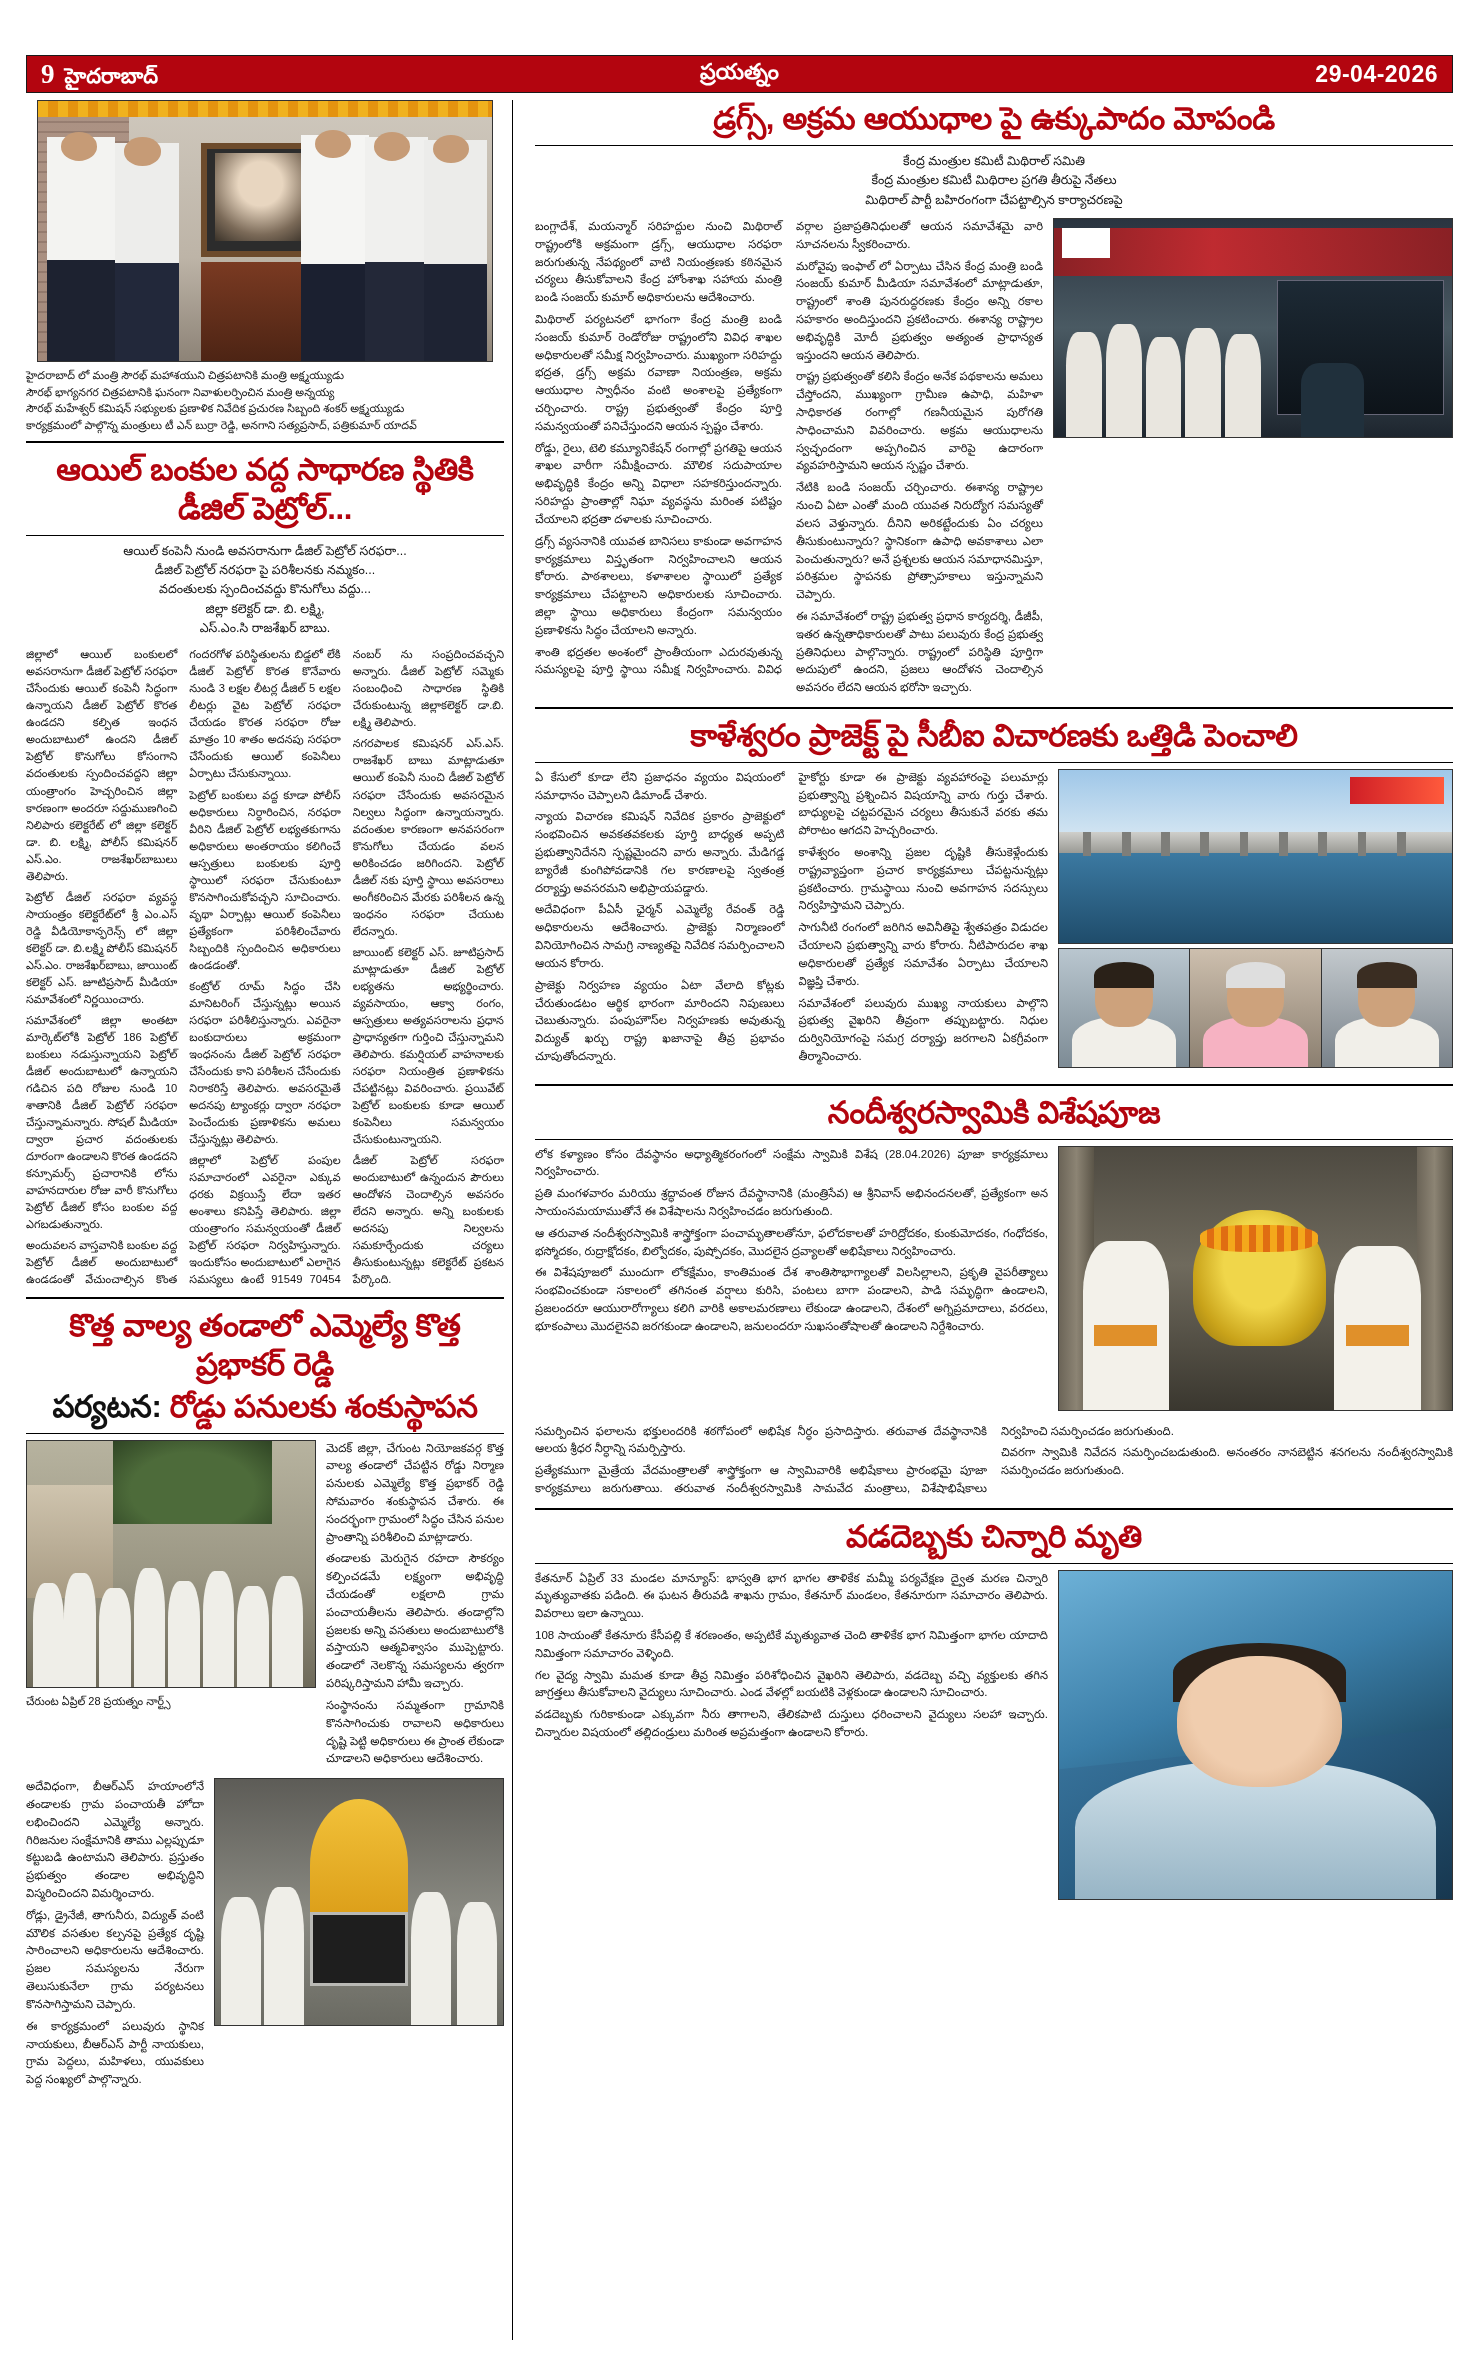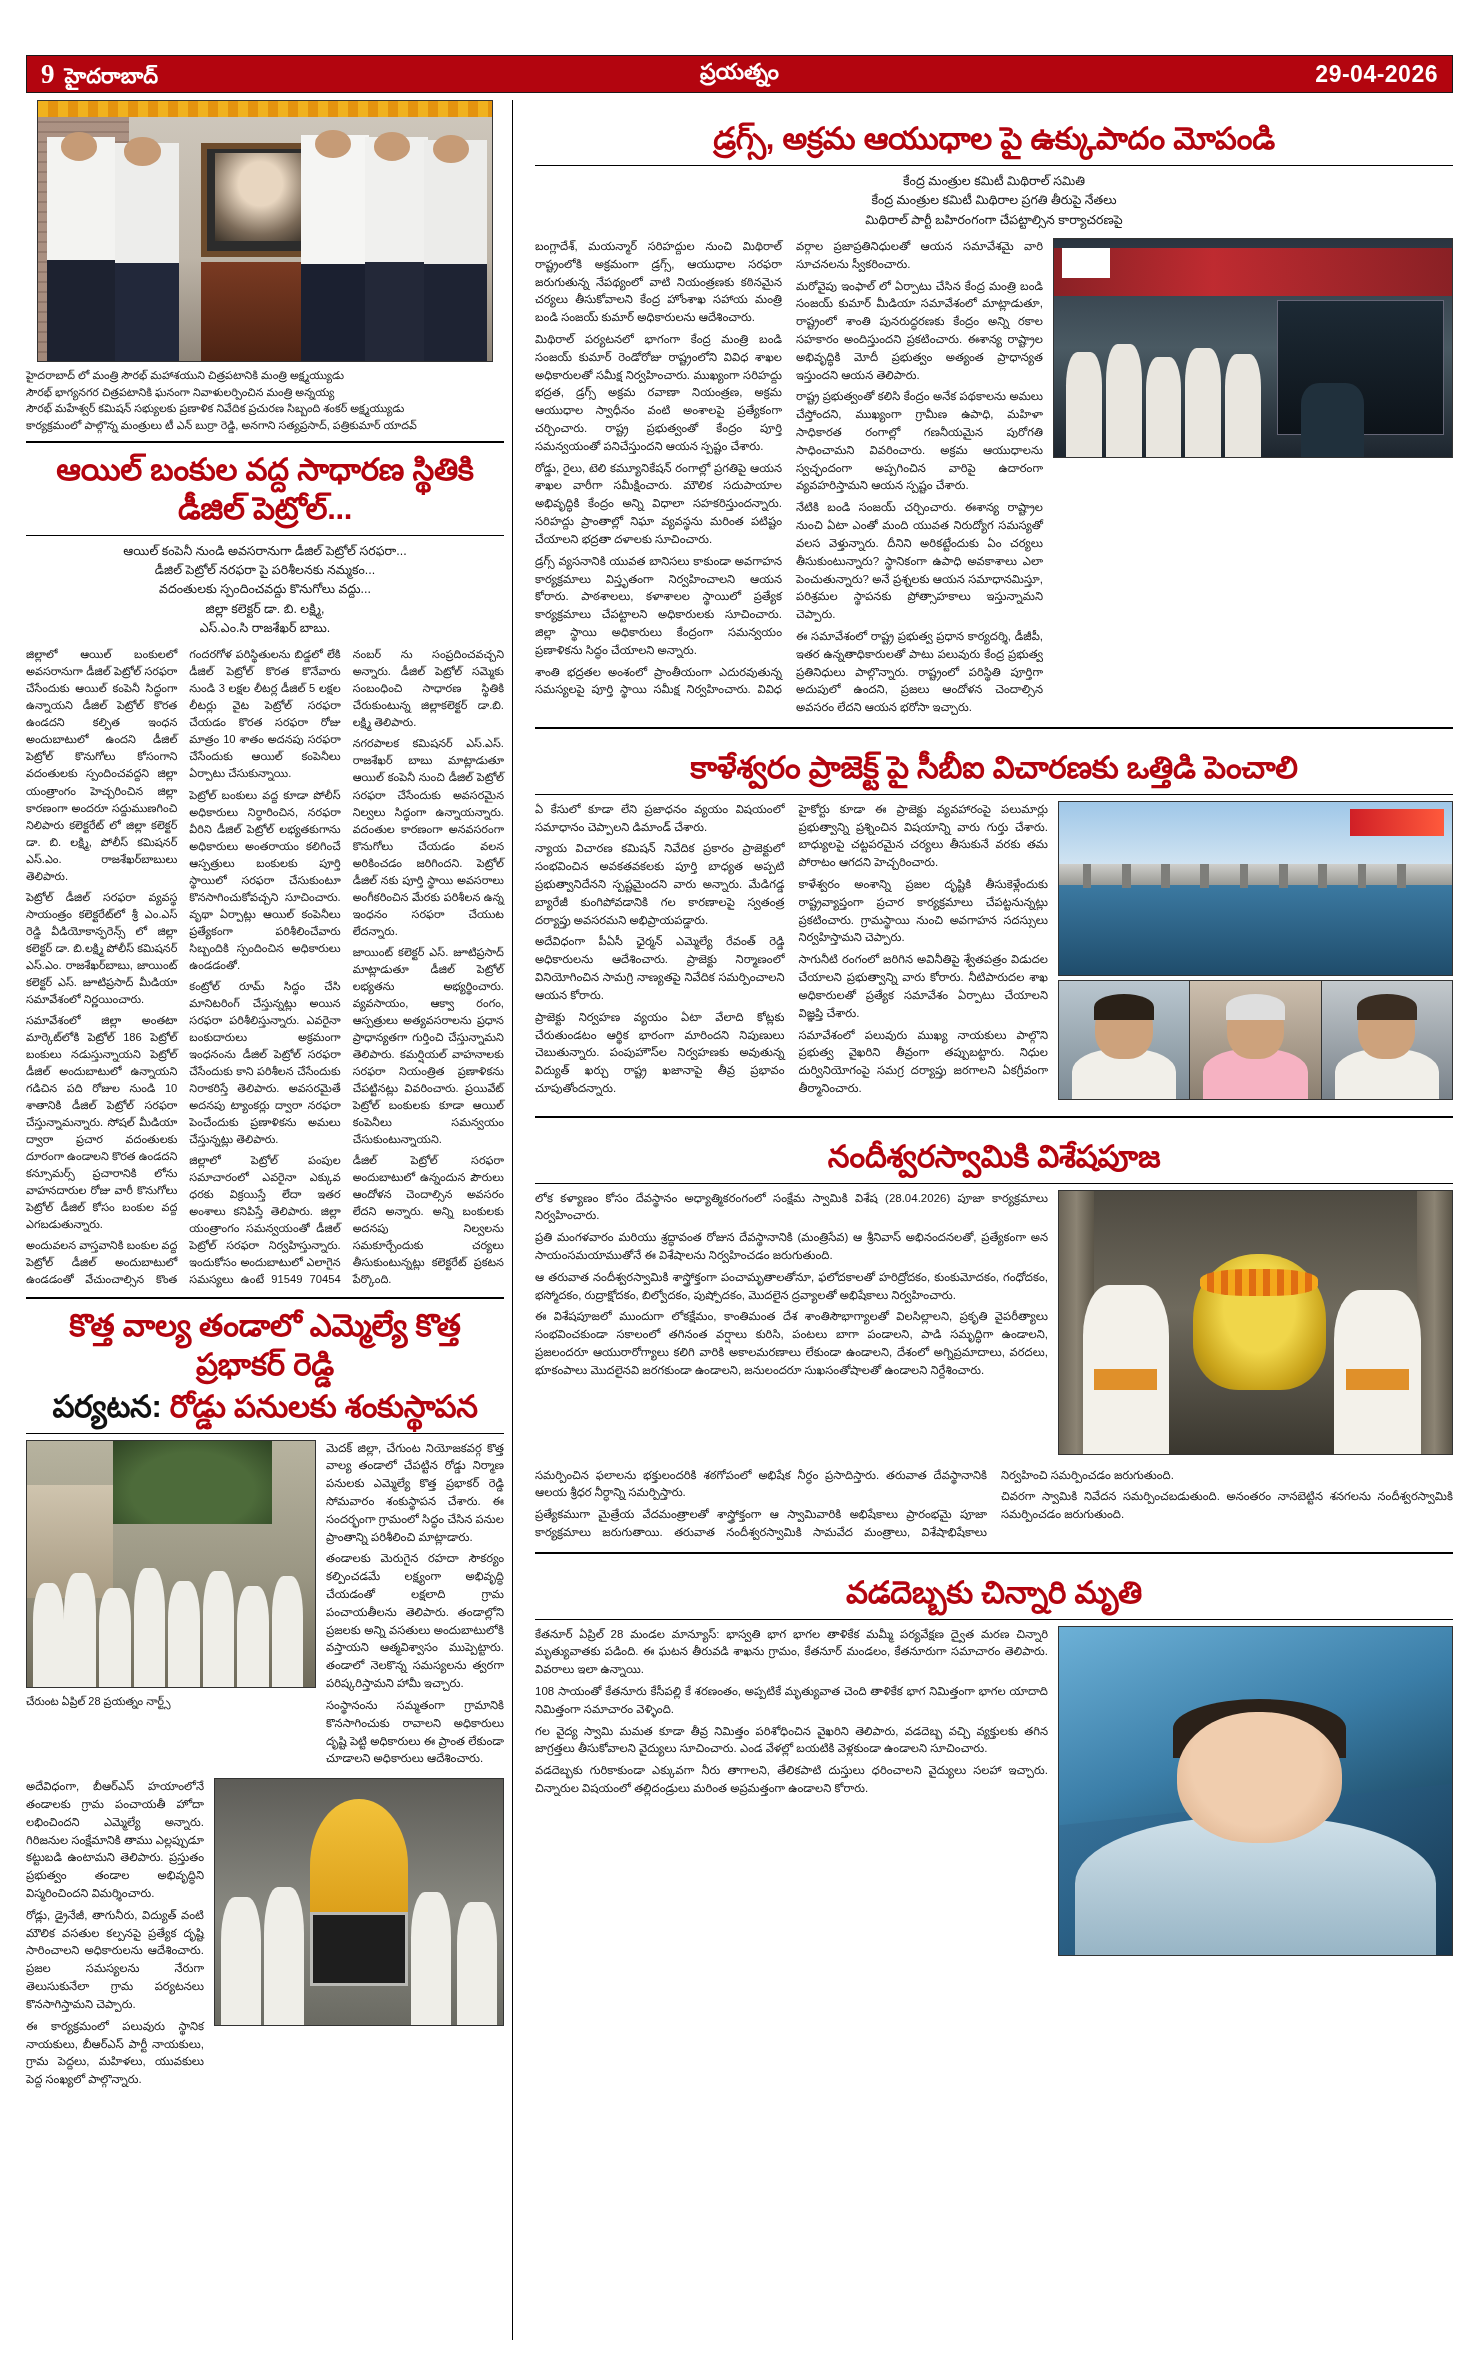--- a/index.html
+++ b/index.html
@@ -264,21 +264,21 @@
     border-radius: 48% 48% 46% 46%;
     background: radial-gradient(circle at 48% 38%, #f0cdae 0 55%, #d2a47f 100%); }
   .ph8 .hair  { left:29%; top:22%; width:44%; height:18%;
     border-radius: 50% 50% 0 0; background:#2b2119; }
   .ph8 .wrap  { left:4%; top:58%; width:92%; height:44%;
     background: linear-gradient(180deg,#cfe0e9,#95b3c4); border-radius: 46% 46% 0 0; }
 
   .photo-wrap { margin: 0 auto; }
   .mt6 { margin-top:6px; }
 
-  .rightsec { margin-bottom: 10px; margin-top: 20px; }
+  .rightsec { margin-bottom: 10px; }
   .wrap-float-right { float:right; margin: 0 0 6px 10px; }
   .clearfix::after { content:""; display:block; clear:both; }
 
   .dual { display:flex; gap:10px; align-items:flex-start; }
 </style>
 </head>
 <body>
 
 <div class="page">
 
@@ -531,21 +531,21 @@
 
         <div class="clearfix">
           <div class="photo ph8 wrap-float-right">
             <div class="layer bg"></div>
             <div class="layer cloth"></div>
             <div class="layer wrap"></div>
             <div class="layer hair"></div>
             <div class="layer face"></div>
           </div>
           <div class="body-single">
-            <p>కేతనూర్ ఏప్రిల్ 28 మండల మాన్యూస్: భాస్వతి భాగ భాగల తాళికేక మమ్మీ పర్యవేక్షణ ద్వైత మరణ చిన్నారి మృత్యువాతకు పడింది. ఈ ఘటన తీరువడి శాఖను గ్రామం, కేతనూర్ మండలం, కేతనూరుగా సమాచారం తెలిపారు. వివరాలు ఇలా ఉన్నాయి.</p>
+            <p>కేతనూర్ ఏప్రిల్ 33 మండల మాన్యూస్: భాస్వతి భాగ భాగల తాళికేక మమ్మీ పర్యవేక్షణ ద్వైత మరణ చిన్నారి మృత్యువాతకు పడింది. ఈ ఘటన తీరువడి శాఖను గ్రామం, కేతనూర్ మండలం, కేతనూరుగా సమాచారం తెలిపారు. వివరాలు ఇలా ఉన్నాయి.</p>
             <p>108 సాయంతో కేతనూరు కేసీపల్లి కే శరణంతం, అప్పటికే మృత్యువాత చెంది తాళికేక భాగ నిమిత్తంగా భాగల యాదాది నిమిత్తంగా సమాచారం వెళ్ళింది.</p>
             <p>గల వైద్య స్వామి మమత కూడా తీవ్ర నిమిత్తం పరిశోధించిన వైఖరిని తెలిపారు, వడదెబ్బ వచ్చి వ్యక్తులకు తగిన జాగ్రత్తలు తీసుకోవాలని వైద్యులు సూచించారు. ఎండ వేళల్లో బయటికి వెళ్లకుండా ఉండాలని సూచించారు.</p>
             <p>వడదెబ్బకు గురికాకుండా ఎక్కువగా నీరు తాగాలని, తేలికపాటి దుస్తులు ధరించాలని వైద్యులు సలహా ఇచ్చారు. చిన్నారుల విషయంలో తల్లిదండ్రులు మరింత అప్రమత్తంగా ఉండాలని కోరారు.</p>
           </div>
         </div>
       </div>
 
     </div>
   </div>
 </div>

